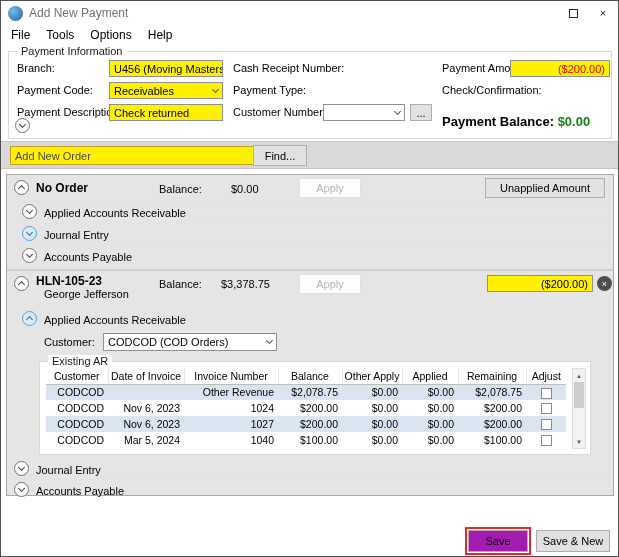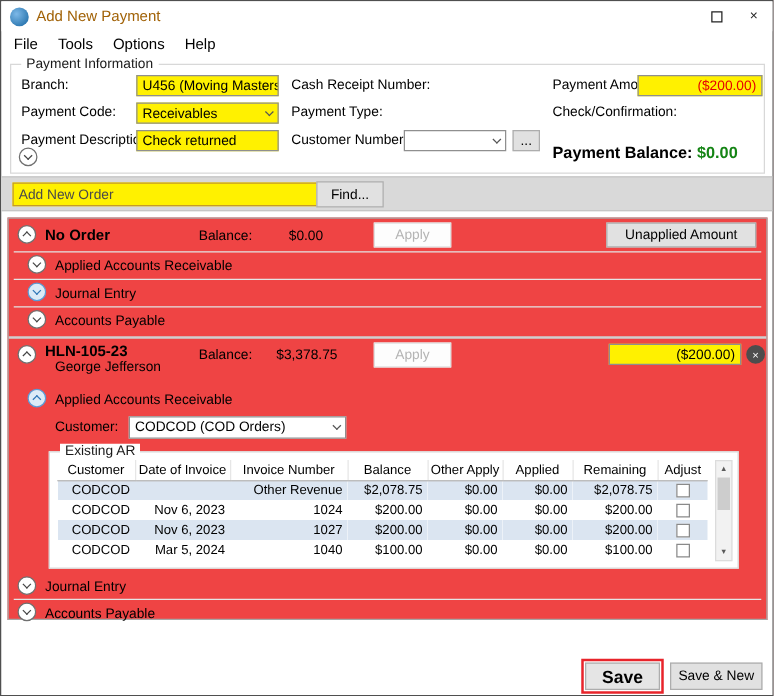--- a/index.html
+++ b/index.html
@@ -2,21 +2,21 @@
 <html><head>
 <meta charset="utf-8">
 <style>
   * { box-sizing: border-box; margin: 0; padding: 0; }
   body { font-family: "Liberation Sans", sans-serif; background: #fff; }
   .window { position: relative; width: 619px; height: 557px; border: 1px solid #4f4f4f; background: #fff; overflow: hidden; }
 
   
   .titlebar { height: 24px; display: flex; align-items: center; padding-left: 7px; background: #fff; }
   .app-icon { width: 15px; height: 15px; border-radius: 50%; background: radial-gradient(circle at 35% 35%, #7db9e8, #1464a0); margin-right: 6px; flex: 0 0 auto; }
-  .title { font-size: 12px; color: #a16207; }
+  .title { font-size: 12px; color: #737373; }
   .win-controls { margin-left: auto; display: flex; height: 100%; }
   .win-btn { width: 30px; height: 100%; display: flex; align-items: center; justify-content: center; font-size: 11px; color: #222; cursor: default; }
   .max-glyph { width: 9px; height: 9px; border: 1px solid #222; display: block; }
 
   
   .menubar { height: 20px; display: flex; align-items: center; font-size: 12px; padding-left: 2px; }
   .menu-item { padding: 2px 8px; }
 
   
   .group { position: absolute; border: 1px solid #d8d8d8; background: #fff; }
@@ -32,21 +32,21 @@
   .circle { position: absolute; width: 15px; height: 15px; border: 1px solid #707070; border-radius: 50%; background: #fff; display: flex; align-items: center; justify-content: center; }
   .circle.blue { border-color: #5b9bd5; background: #dcebf7; }
   .circle.blue .chev { border-color: #2e75b6; }
   .chev { width: 5px; height: 5px; border-right: 1.2px solid #444; border-bottom: 1.2px solid #444; display: block; }
   .chev.down { transform: rotate(45deg); margin-top: -2px; }
   .chev.up { transform: rotate(-135deg); margin-top: 2px; }
 
   .strip { position: absolute; left: 0; right: 0; top: 140px; height: 28px; background: #d9d9d9; border-top: 1px solid #c6c6c6; border-bottom: 1px solid #c6c6c6; }
   .order-input { left: 9px; top: 4px; width: 284px; height: 19px; border: 1px solid #c59a2a; color: #4a4a4a; }
 
-  .mainbox { position: absolute; left: 5px; top: 173px; width: 608px; height: 322px; border: 1px solid #a6a6a6; background: #ef4444; }
+  .mainbox { position: absolute; left: 5px; top: 173px; width: 608px; height: 322px; border: 1px solid #a6a6a6; background: #e5e5e5; }
   .divider { position: absolute; left: 4px; right: 4px; border-top: 1px solid #e4e4e4; }
   .section-divider { position: absolute; left: 0; right: 0; border-top: 2px solid #cfcfcf; }
   .bold-title { position: absolute; font-size: 12px; font-weight: bold; white-space: nowrap; }
   .remove-circle { position: absolute; width: 15px; height: 15px; border-radius: 50%; background: #4d4d4d; color: #fff; font-size: 9px; display: flex; align-items: center; justify-content: center; }
 
   
   .ar-table { border-collapse: collapse; table-layout: fixed; font-size: 10.5px; position: absolute; left: 6px; top: 6px; }
   .ar-table th { font-weight: normal; height: 16px; border-bottom: 1px solid #bdbdbd; border-right: 1px solid #e6e6e6; padding: 0 2px; text-align: center; white-space: nowrap; overflow: hidden; background: #fff; }
   .ar-table th:last-child { border-right: none; }
   .ar-table td { height: 16px; padding: 0 4px; white-space: nowrap; overflow: hidden; text-align: right; }
@@ -54,21 +54,21 @@
   .ar-table td.num { text-align: right; }
   .ar-table td.ctr { text-align: center; }
   .checkbox { width: 11px; height: 11px; border: 1px solid #8a8a8a; background: #fff; display: inline-block; vertical-align: middle; }
 
   .vscroll { position: absolute; width: 14px; background: #f2f2f2; border: 1px solid #dcdcdc; display: flex; flex-direction: column; }
   .varrow { height: 13px; display: flex; align-items: center; justify-content: center; font-size: 6px; color: #5a5a5a; flex: 0 0 auto; }
   .vtrack { flex: 1; position: relative; }
   .vthumb { position: absolute; left: 1px; top: 0; width: 10px; height: 26px; background: #cdcdcd; }
 
   .annotate { position: absolute; border: 2px solid #e8242b; padding: 1px; }
-  .footer-btn { position: relative; width: 60px; height: 22px; background: #e5e5e5; border: 1px solid #adadad; font-size: 14px; display: flex; align-items: center; justify-content: center; font-weight: bold; }
+  .footer-btn { position: relative; width: 60px; height: 22px; background: #a21caf; border: 1px solid #adadad; font-size: 11px; display: flex; align-items: center; justify-content: center; }
   .green { color: #148414; }
   .red { color: #e60000; }
   .pay-balance { position: absolute; font-size: 13px; font-weight: bold; white-space: nowrap; }
   .sub-label { position: absolute; font-size: 11px; white-space: nowrap; }
 </style>
 </head>
 <body>
 
 <div class="window">
 

